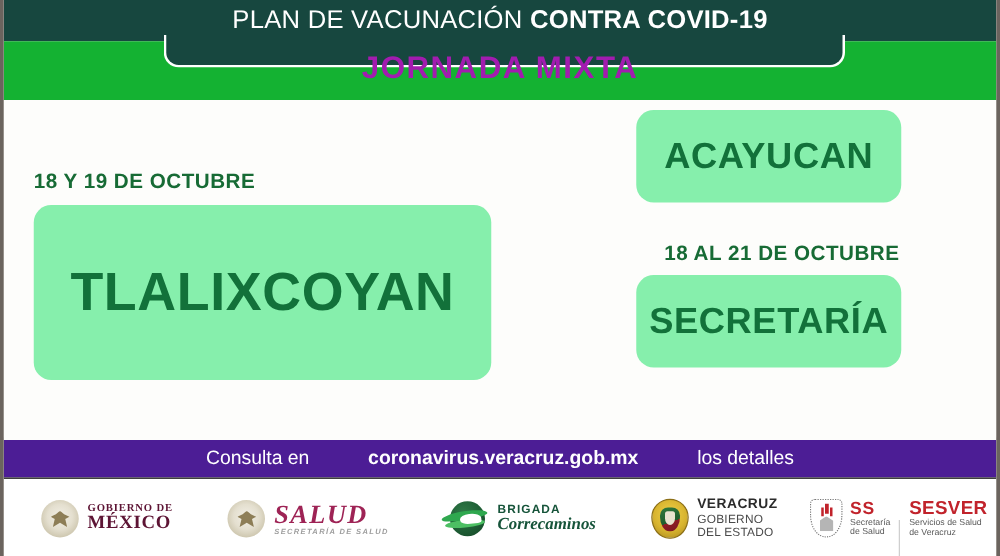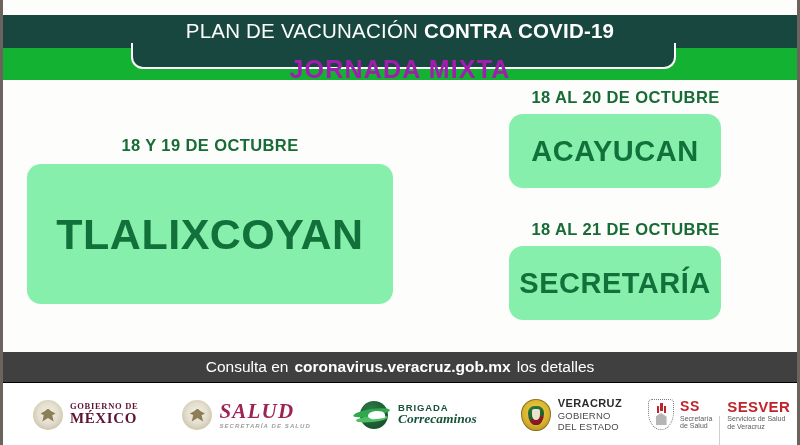--- a/index.html
+++ b/index.html
@@ -14,21 +14,21 @@
     width:800px;height:445px;
     background:#fdfdfb;
     box-sizing:border-box;
     border-left:3px solid #6b645e;
     border-right:3px solid #6b645e;
     overflow:hidden;
   }
 
   
   .header{
-    position:absolute;left:0;top:15px;width:100%;height:80px;
+    position:absolute;left:0;top:0;width:100%;height:80px;
   }
   .header-dark{
     position:absolute;left:0;top:0;width:100%;height:33px;
     background:#17473f;
   }
   .header-green{
     position:absolute;left:0;top:33px;width:100%;height:47px;
     background:#14b232;
   }
   
@@ -76,21 +76,21 @@
     position:absolute;left:460px;top:8px;width:325px;
   }
 
   .date-label{
     color:#176b35;
     font-weight:700;
     font-size:16.5px;
     letter-spacing:.4px;
     white-space:nowrap;
   }
-  .date-left{ text-align:center; margin-bottom:9px; }
+  .date-left{ text-align:left; margin-bottom:9px; }
   .date-right{ text-align:center; margin-bottom:7px; }
 
   .city-card{
     background:#86efac;
     border-radius:14px;
     display:flex;
     align-items:center;
     justify-content:center;
     color:#12713a;
     font-weight:700;
@@ -106,23 +106,23 @@
     font-size:29px;
     letter-spacing:.5px;
     width:212px;
     margin:0 auto 0 46px;
   }
   .gap-right{height:32px;}
 
   
   .url-bar{
     position:absolute;left:0;top:352px;width:100%;height:30px;
-    background:#404040;
+    background:#4c1d95;
     display:flex;align-items:center;justify-content:center;
-    color:#ffffff;font-size:15.5px;white-space:nowrap;
+    color:#ffffff;font-size:15.5px;white-space:nowrap;gap:41px;
   }
   .url-bar .bold{font-weight:700;}
   .url-bar span{margin:0 3px;}
 
   
   .logo-bar{
     position:absolute;left:0;top:382px;width:100%;height:63px;
     background:#ffffff;
     display:flex;align-items:flex-end;
     border-top:1px solid #000000;
@@ -255,21 +255,20 @@
   <div class="body-area">
 
     <div class="col-left">
       <div class="date-label date-left">18 Y 19 DE OCTUBRE</div>
       <div class="city-card card-big">
         <span>TLALIXCOYAN</span>
       </div>
     </div>
 
     <div class="col-right">
-      <div class="date-label date-right">18 AL 20 DE OCTUBRE</div>
       <div class="city-card card-small">
         <span>ACAYUCAN</span>
       </div>
       <div class="gap-right"></div>
       <div class="date-label date-right">18 AL 21 DE OCTUBRE</div>
       <div class="city-card card-small">
         <span>SECRETARÍA</span>
       </div>
     </div>
 

